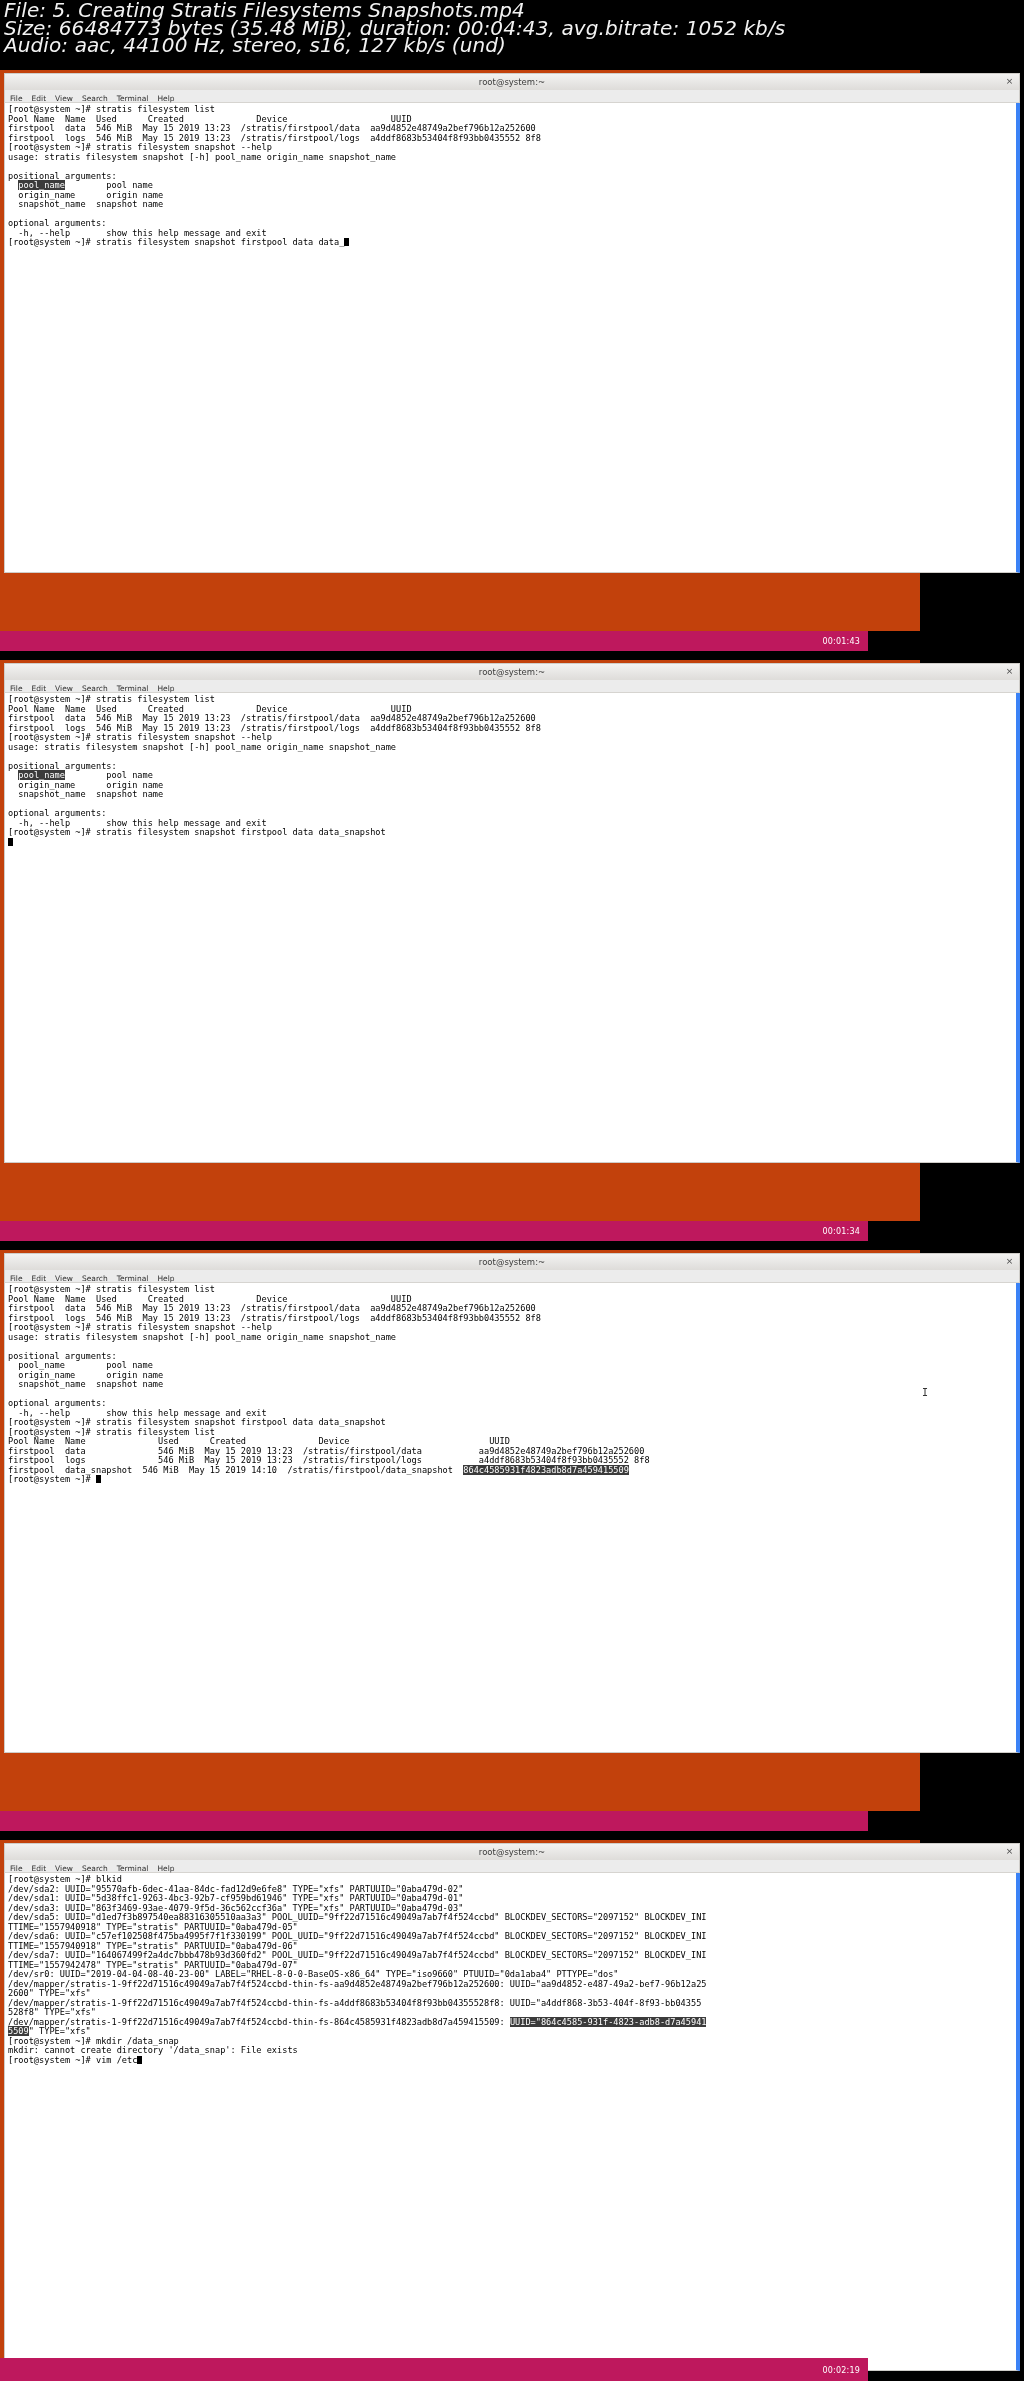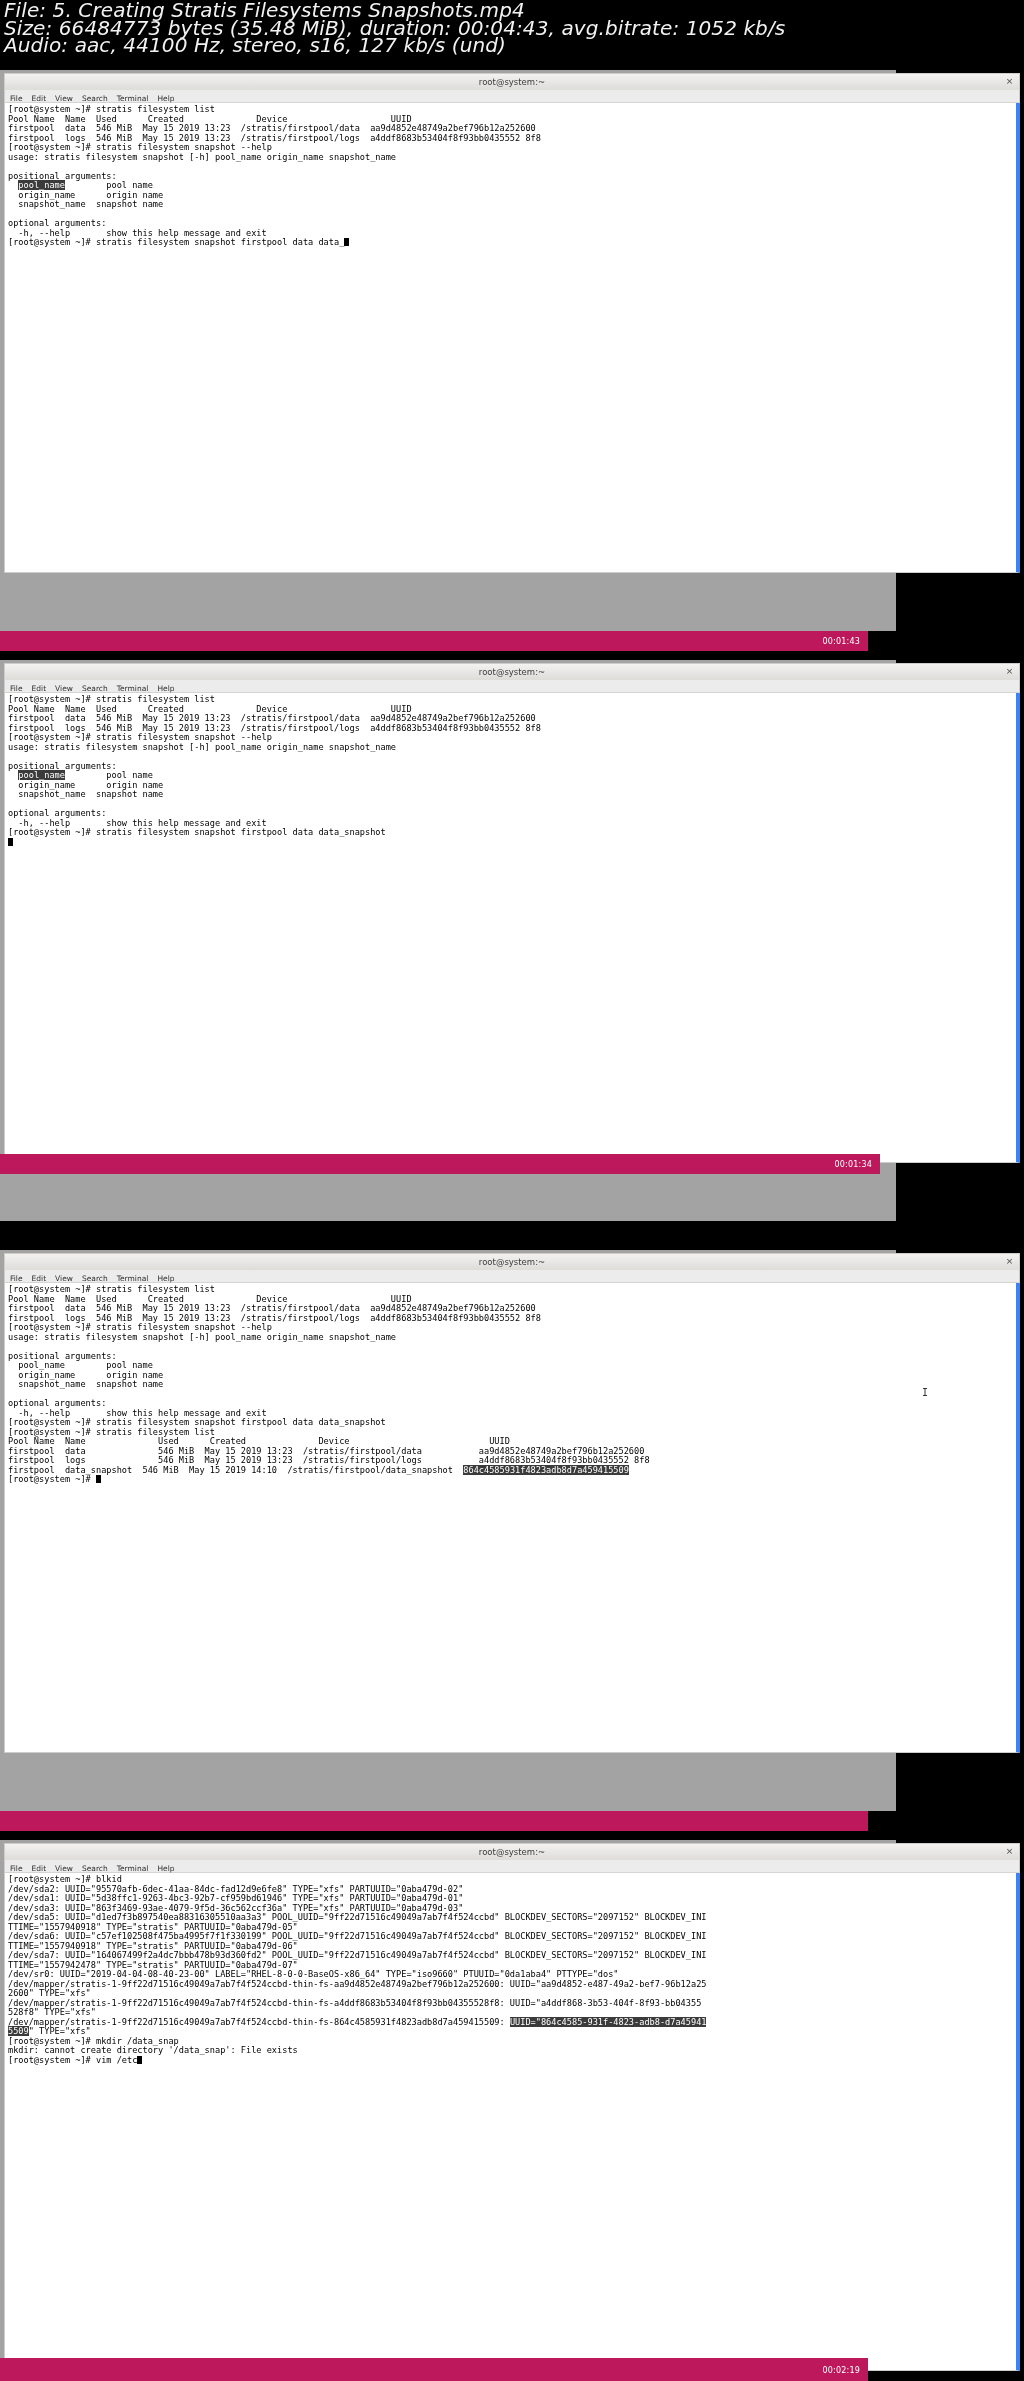--- a/index.html
+++ b/index.html
@@ -34,21 +34,22 @@
     letter-spacing: 0.1px;
     white-space: pre;
     color: #f2f2f2;
   }
 
   
   .panel {
     position: absolute;
     left: 0;
     width: 896px;
-    background: #a3a3a3;
+    background: #c2410c;
+    padding-left: 24px;
   }
   .panel-inner {
     position: absolute;
     left: 4px;
     top: 0;
     width: 1016px;
     background: #ffffff;
     box-sizing: border-box;
   }
 
@@ -197,21 +198,21 @@
           <span class="mi">File</span>
           <span class="mi">Edit</span>
           <span class="mi">View</span>
           <span class="mi">Search</span>
           <span class="mi">Terminal</span>
           <span class="mi">Help</span>
         </div>
         <div class="term" style="height: 470px;"><div class="row"><span>[root@system ~]# stratis filesystem list</span></div><div class="row"><span>Pool Name  Name  Used      Created              Device                    UUID</span></div><div class="row"><span>firstpool  data  546 MiB  May 15 2019 13:23  /stratis/firstpool/data  aa9d4852e48749a2bef796b12a252600</span></div><div class="row"><span>firstpool  logs  546 MiB  May 15 2019 13:23  /stratis/firstpool/logs  a4ddf8683b53404f8f93bb0435552 8f8</span></div><div class="row"><span>[root@system ~]# stratis filesystem snapshot --help</span></div><div class="row"><span>usage: stratis filesystem snapshot [-h] pool_name origin_name snapshot_name</span></div><div class="row"><span></span></div><div class="row"><span>positional arguments:</span></div><div class="row"><span>  </span><span class="sel">pool_name</span><span>        pool name</span></div><div class="row"><span>  origin_name      origin name</span></div><div class="row"><span>  snapshot_name  snapshot name</span></div><div class="row"><span></span></div><div class="row"><span>optional arguments:</span></div><div class="row"><span>  -h, --help       show this help message and exit</span></div><div class="row"><span>[root@system ~]# stratis filesystem snapshot firstpool data data_snapshot</span></div><div class="row"><span class="cursor-block"></span></div></div>
       </div>
     </div>
-    <div class="strip" style="top: 1154px; height: 20px; padding-left: 12px;">
+    <div class="strip" style="top: 1221px; height: 20px;">
       <span class="timestamp" style="top: 6px;">00:01:34</span>
     </div>
     <div class="panel" style="top: 1250px; height: 561px;">
       <div class="panel-inner" style="top: 3px;">
         <div class="titlebar">
           <span class="title">root@system:~</span>
           <span class="close-x">×</span>
         </div>
         <div class="menubar">
           <span class="mi">File</span>

